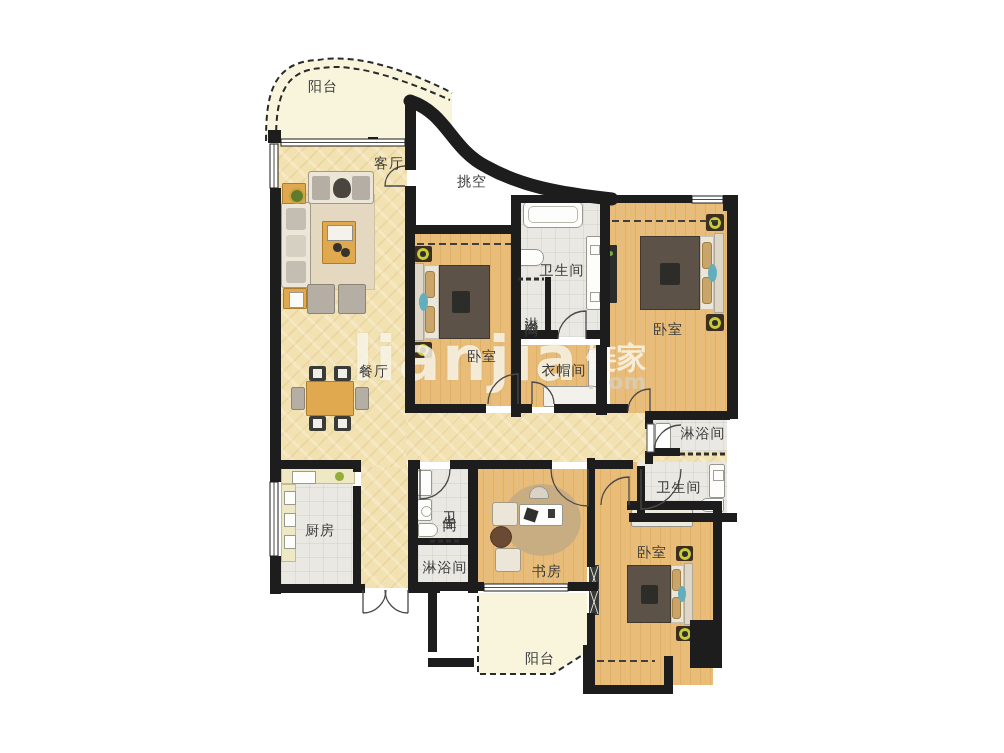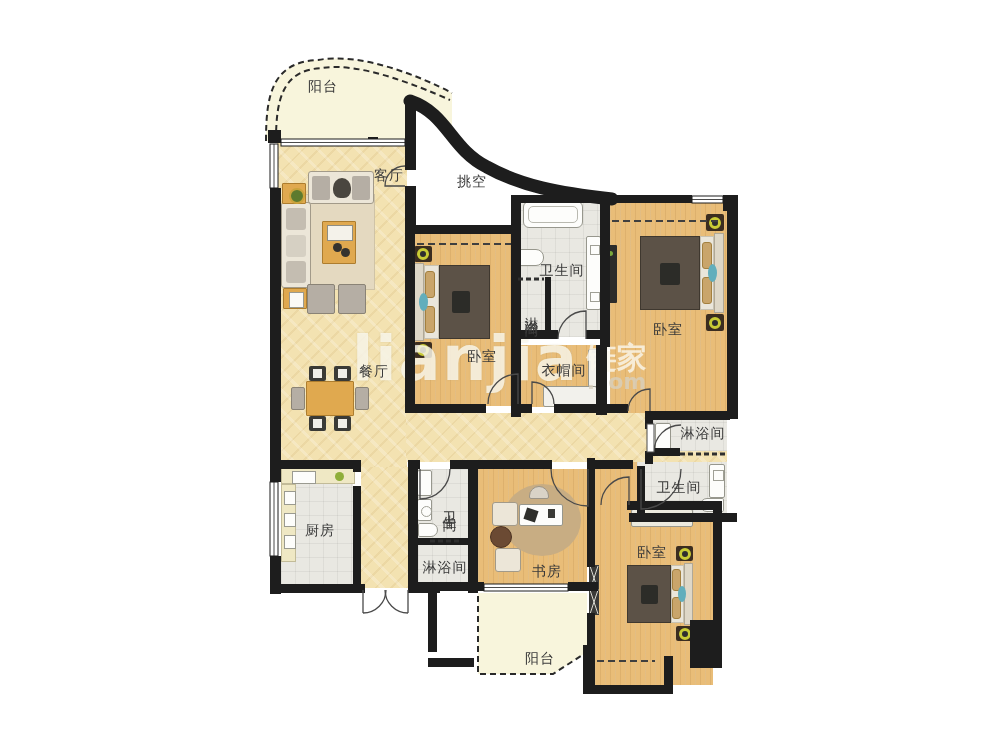--- a/index.html
+++ b/index.html
@@ -330,21 +330,21 @@
     </g>
 
     <g stroke="#3f3f3f" stroke-width="2" stroke-dasharray="7,4">
       <line x1="417" y1="244" x2="511" y2="244"></line>
       <line x1="612" y1="221" x2="720" y2="221"></line>
       <line x1="597" y1="661" x2="655" y2="661"></line>
     </g>
   </svg>
 
   <span class="label" style="left:323px;top:87px;">阳台</span>
-  <span class="label" style="left:389px;top:176px;">客厅</span>
+  <span class="label" style="left:389px;top:164px;">客厅</span>
   <span class="label" style="left:472px;top:182px;">挑空</span>
   <span class="label" style="left:562px;top:271px;">卫生间</span>
   <span class="label vert" style="left:532px;top:310px;">淋浴间</span>
   <span class="label" style="left:668px;top:330px;">卧室</span>
   <span class="label" style="left:482px;top:357px;">卧室</span>
   <span class="label" style="left:564px;top:371px;">衣帽间</span>
   <span class="label" style="left:374px;top:372px;">餐厅</span>
   <span class="label" style="left:703px;top:434px;">淋浴间</span>
   <span class="label" style="left:679px;top:488px;">卫生间</span>
   <span class="label" style="left:320px;top:531px;">厨房</span>

